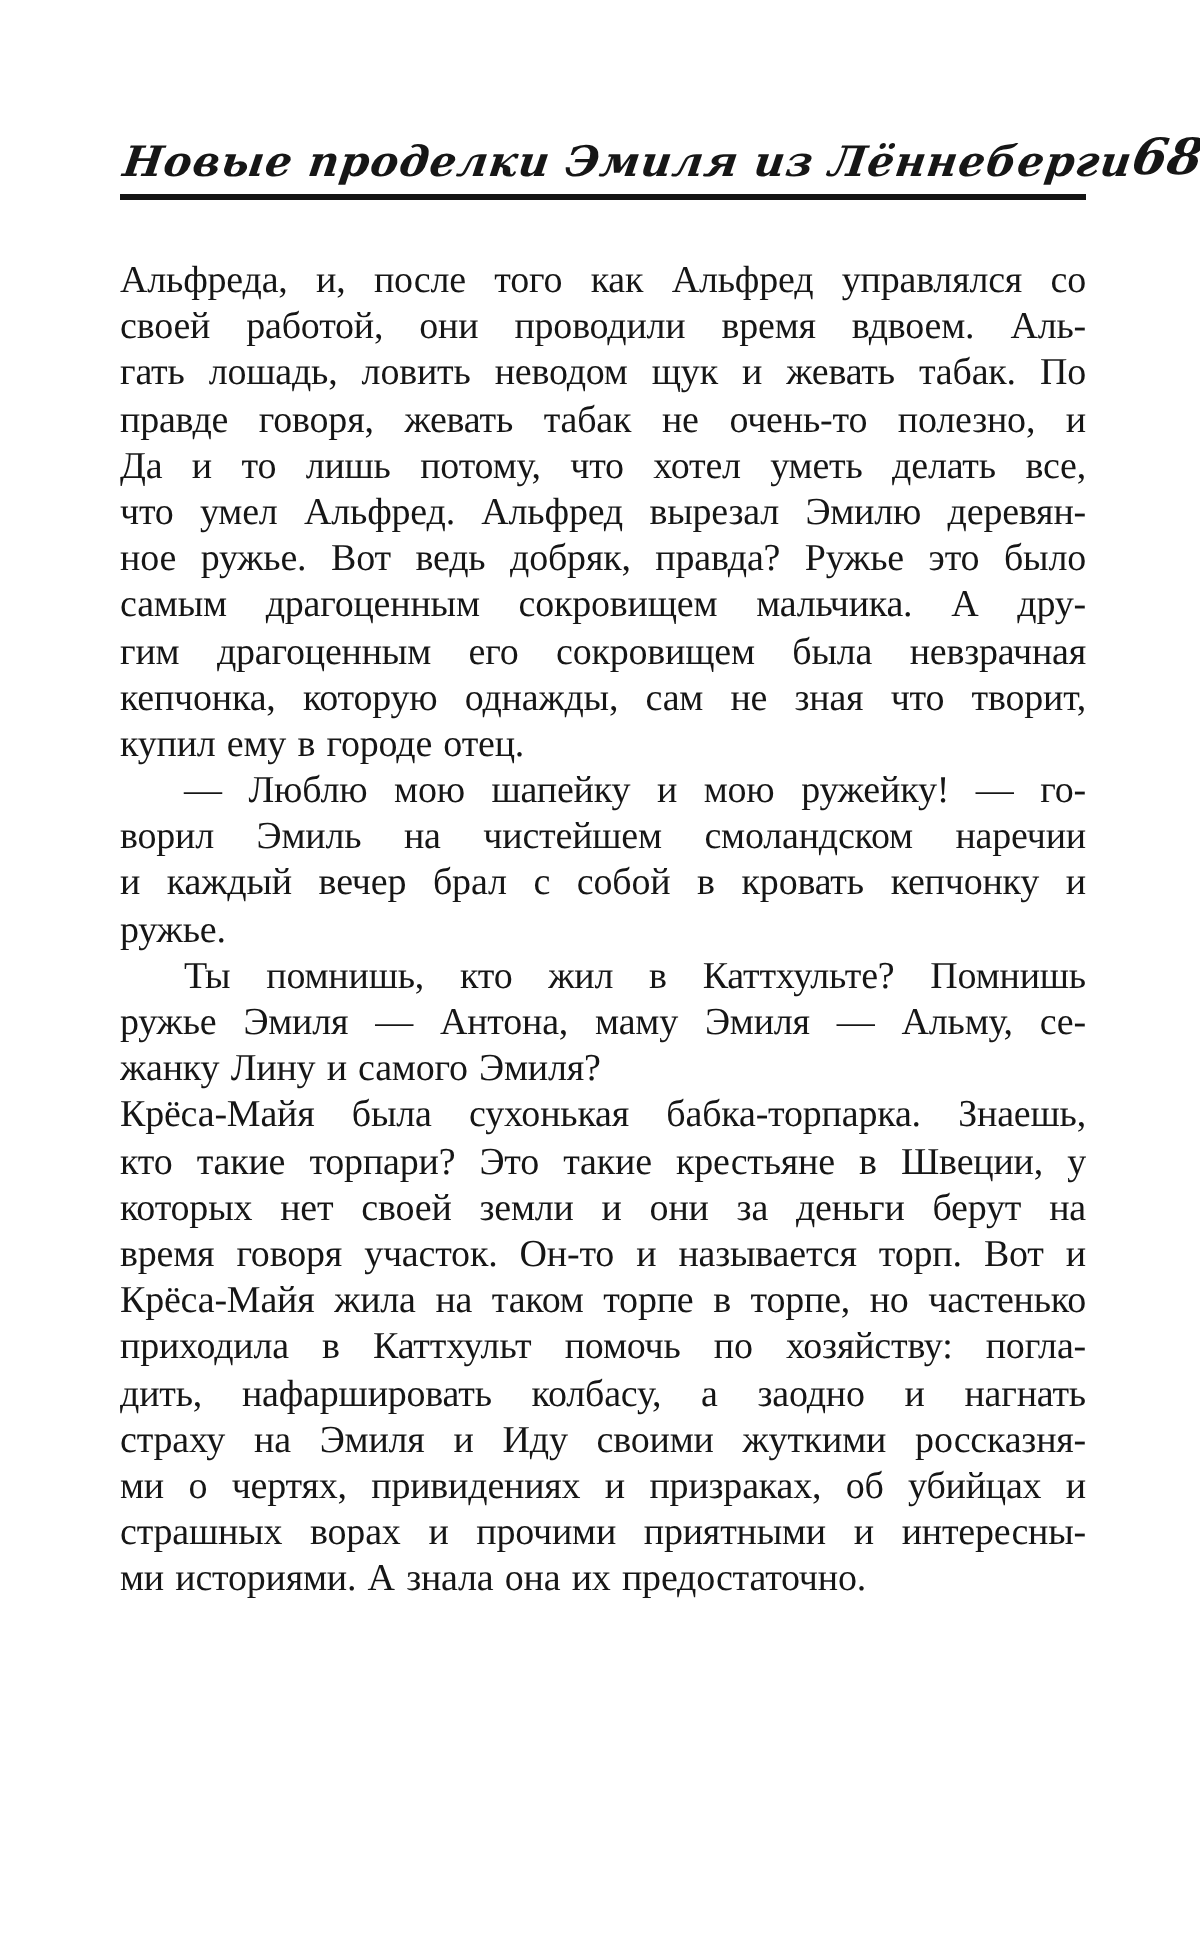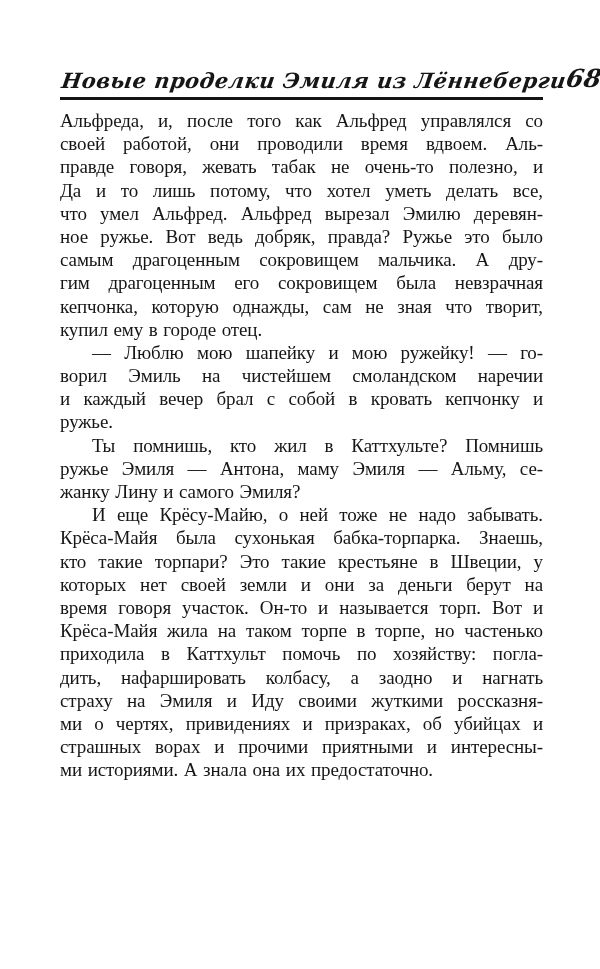--- a/index.html
+++ b/index.html
@@ -41,21 +41,21 @@
     transform: skewX(-10deg);
     transform-origin: right bottom;
     padding-right: 4px;
   }
   .header-rule {
     height: 3px;
     background: #141414;
     width: 100%;
   }
   .page-body {
-    padding-top: 9px;
+    padding-top: 29px;
   }
   .para {
     margin: 0;
   }
   .line {
     font-size: 19px;
     line-height: 23.2px;
     height: 23.2px;
     overflow: hidden;
     text-align: justify;
@@ -78,20 +78,21 @@
 <div class="page" style="color: rgb(22, 22, 22); background: rgb(255, 255, 255);">
   <div class="running-header">
     <span class="title">Новые проделки Эмиля из Лённеберги</span>
     <span class="pagenum">68</span>
   </div>
   <div class="header-rule" style="background: rgb(20, 20, 20);"></div>
   <div class="page-body">
       <div class="para">
         <div class="line">Альфреда, и, после того как Альфред управлялся со</div>
         <div class="line">своей работой, они проводили время вдвоем. Аль-</div>
+        <div class="line">гать лошадь, ловить неводом щук и жевать табак. По</div>
         <div class="line">правде говоря, жевать табак не очень-то полезно, и</div>
         <div class="line">Да и то лишь потому, что хотел уметь делать все,</div>
         <div class="line">что умел Альфред. Альфред вырезал Эмилю деревян-</div>
         <div class="line">ное ружье. Вот ведь добряк, правда? Ружье это было</div>
         <div class="line">самым драгоценным сокровищем мальчика. А дру-</div>
         <div class="line">гим драгоценным его сокровищем была невзрачная</div>
         <div class="line">кепчонка, которую однажды, сам не зная что творит,</div>
         <div class="line last">купил ему в городе отец.</div>
       </div>
       <div class="para">
@@ -99,21 +100,20 @@
         <div class="line">ворил Эмиль на чистейшем смоландском наречии</div>
         <div class="line">и каждый вечер брал с собой в кровать кепчонку и</div>
         <div class="line last">ружье.</div>
       </div>
       <div class="para">
         <div class="line indent">Ты помнишь, кто жил в Каттхульте? Помнишь</div>
         <div class="line">ружье Эмиля — Антона, маму Эмиля — Альму, се-</div>
         <div class="line last">жанку Лину и самого Эмиля?</div>
       </div>
       <div class="para">
-        <div class="line indent">И еще Крёсу-Майю, о ней тоже не надо забывать.</div>
         <div class="line">Крёса-Майя была сухонькая бабка-торпарка. Знаешь,</div>
         <div class="line">кто такие торпари? Это такие крестьяне в Швеции, у</div>
         <div class="line">которых нет своей земли и они за деньги берут на</div>
         <div class="line">время говоря участок. Он-то и называется торп. Вот и</div>
         <div class="line">Крёса-Майя жила на таком торпе в торпе, но частенько</div>
         <div class="line">приходила в Каттхульт помочь по хозяйству: погла-</div>
         <div class="line">дить, нафаршировать колбасу, а заодно и нагнать</div>
         <div class="line">страху на Эмиля и Иду своими жуткими россказня-</div>
         <div class="line">ми о чертях, привидениях и призраках, об убийцах и</div>
         <div class="line">страшных ворах и прочими приятными и интересны-</div>

